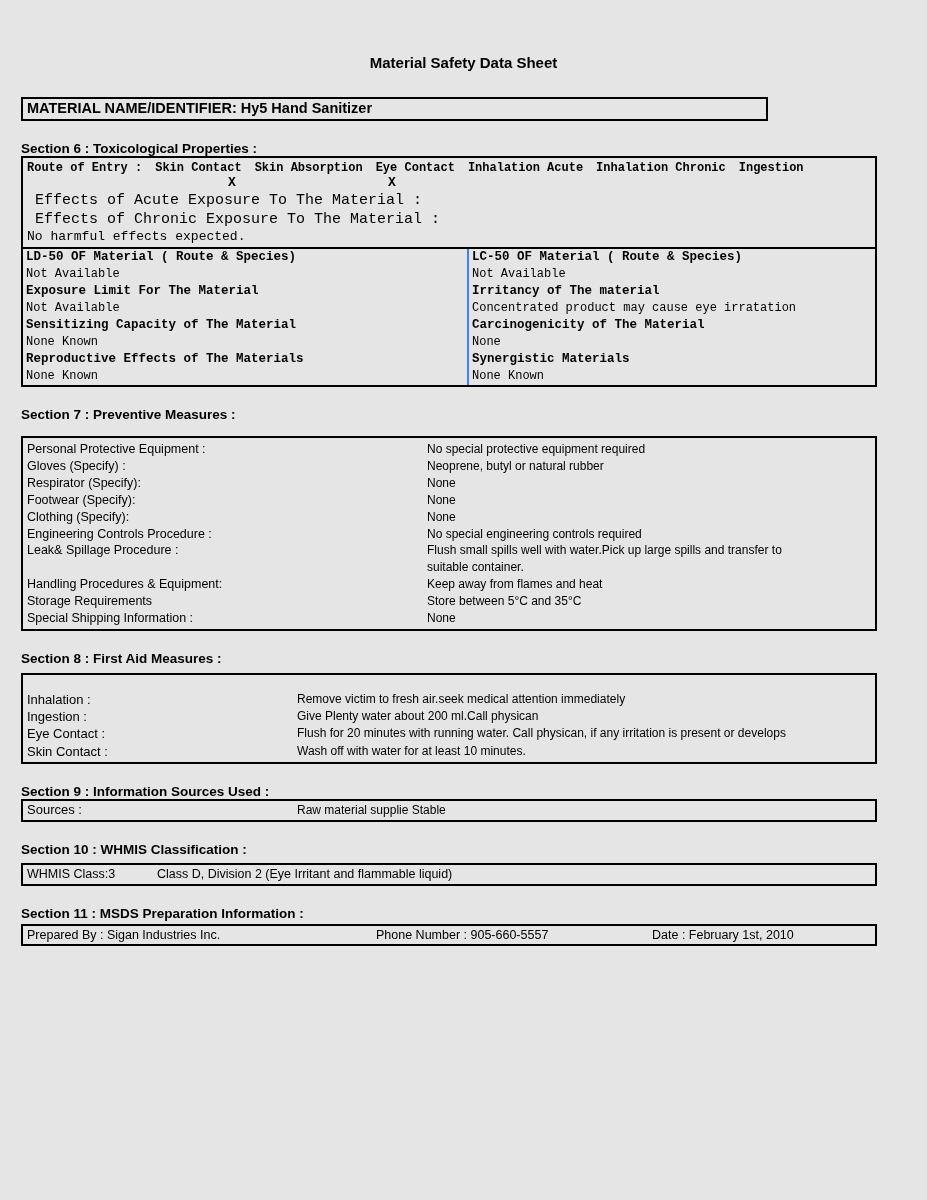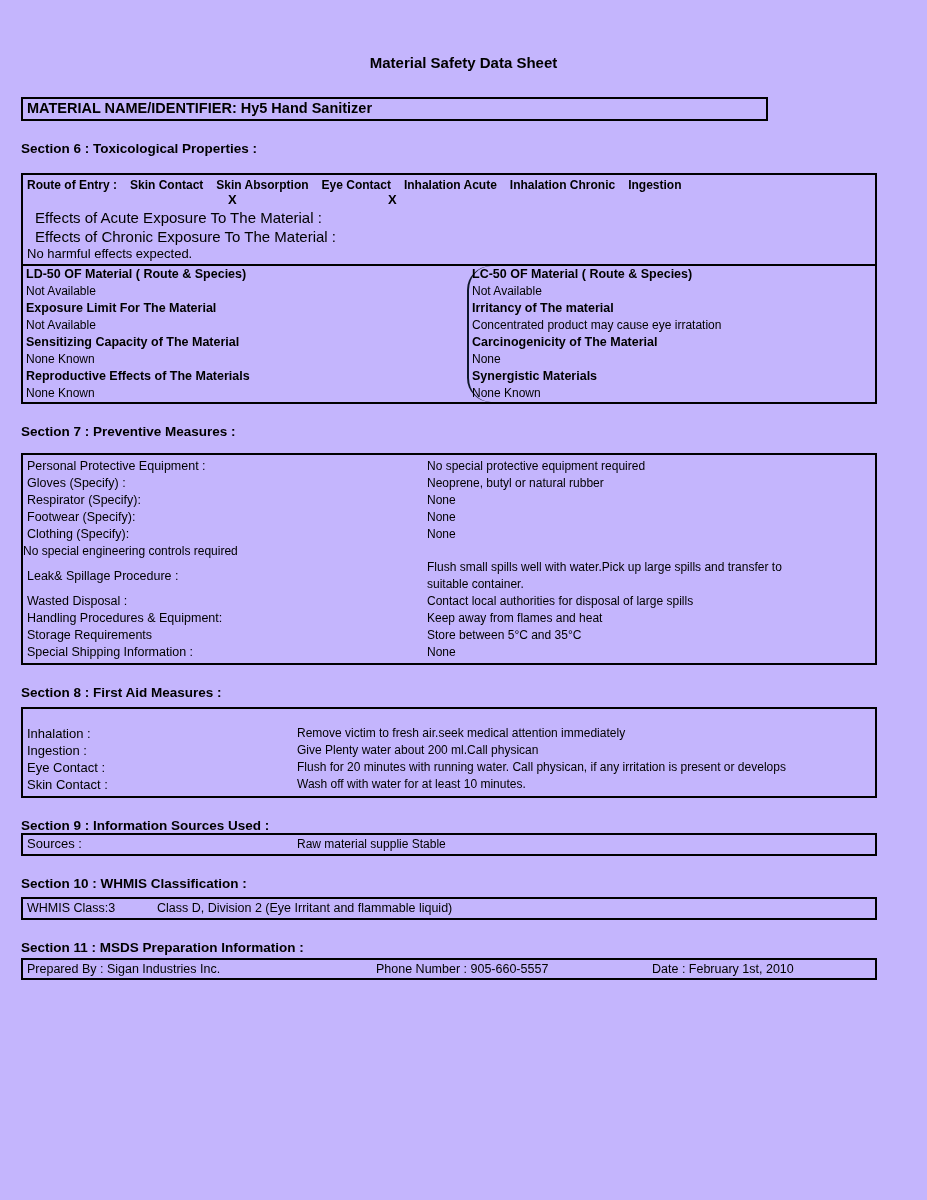--- a/index.html
+++ b/index.html
@@ -1,48 +1,48 @@
 <!DOCTYPE html>
 <html><head>
 <meta charset="utf-8">
 <style>
   * { box-sizing: border-box; }
   html, body { margin: 0; padding: 0; background: #fff; }
   body { font-family: "Liberation Sans", sans-serif; color: #000; }
-  .page { width: 927px; height: 1200px; background: #c4b5fd; overflow: hidden; position: relative; }
+  .page { width: 927px; height: 1200px; background: #e5e5e5; overflow: hidden; position: relative; }
 
   .title { padding-top: 54px; text-align: center; font-size: 15px; font-weight: bold; }
 
   .name-box { margin: 26px 0 0 21px; width: 747px; border: 2px solid #000;
               font-weight: bold; font-size: 14.5px; padding: 1px 4px 3px; }
 
   .sec-heading { margin: 20px 0 0 21px; font-size: 13.5px; font-weight: bold; }
 
   .box { margin-left: 21px; width: 856px; border: 2px solid #000; }
 
   
-  .s6-box { margin-top: 17px; }
+  .s6-box { margin-top: 0; font-family: Liberation Mono, monospace; }
   .route-header { display: flex; gap: 13px; font-weight: bold; font-size: 12px;
                   padding: 3px 0 0 4px; white-space: nowrap; overflow: hidden; }
   .route-marks { position: relative; height: 16px; font-weight: bold; font-size: 13px; }
   .mark1 { position: absolute; left: 205px; top: 0; }
   .mark2 { position: absolute; left: 365px; top: 0; }
   .fx-label { font-size: 15px; padding: 1px 12px 1px; }
   .fx-text  { font-size: 12px; padding: 0 4px 1px; }
   .fx-text2 { font-size: 13px; padding: 0 4px 3px; }
   .tox-table { display: flex; border-top: 2px solid #000; justify-content: flex-end; }
   .tox-left  { width: 444px; flex: none; }
-  .tox-right { flex: 1; border-left: 2px solid #0f172a; border-radius: 24px; }
+  .tox-right { flex: 1; border-left: 2px solid #3b82f6; }
   .tox-label { font-weight: bold; font-size: 12.5px; line-height: 17px; padding: 0 3px;
                white-space: nowrap; overflow: hidden; }
   .tox-value { font-size: 12px; line-height: 17px; padding: 0 3px;
                white-space: nowrap; overflow: hidden; }
 
   
-  .kv-row { display: flex; font-size: 12px; line-height: 16.9px; align-items: center; }
+  .kv-row { display: flex; font-size: 12px; line-height: 16.9px; }
   .kv-label { padding-left: 4px; flex: none; }
   .kv-value { flex: 1; }
 
   
   .s7-box { margin-top: 14px; padding: 3px 0 2px; }
   .s7-label { width: 404px; font-size: 12.5px; }
   .s7-value { max-width: 390px; }
 
   
   .s8-box { margin-top: 7px; padding: 16px 0 2px; }
@@ -163,32 +163,29 @@
         <div class="kv-label s7-label">Footwear (Specify):</div>
         <div class="kv-value s7-value">None</div>
       </div>
 
       <div class="kv-row">
         <div class="kv-label s7-label">Clothing (Specify):</div>
         <div class="kv-value s7-value">None</div>
       </div>
 
       <div class="kv-row">
+        <div class="kv-label s7-label">Engineering Controls Procedure :</div>
         <div class="kv-value s7-value">No special engineering controls required</div>
       </div>
 
       <div class="kv-row">
         <div class="kv-label s7-label">Leak&amp; Spillage Procedure :</div>
         <div class="kv-value s7-value">Flush small spills well with water.Pick up large spills and transfer to suitable container.</div>
       </div>
 
-      <div class="kv-row">
-        <div class="kv-label s7-label">Wasted Disposal :</div>
-        <div class="kv-value s7-value">Contact local authorities for disposal of large spills</div>
-      </div>
 
       <div class="kv-row">
         <div class="kv-label s7-label">Handling Procedures &amp; Equipment:</div>
         <div class="kv-value s7-value">Keep away from flames and heat</div>
       </div>
 
       <div class="kv-row">
         <div class="kv-label s7-label">Storage Requirements</div>
         <div class="kv-value s7-value">Store between 5°C and 35°C</div>
       </div>

